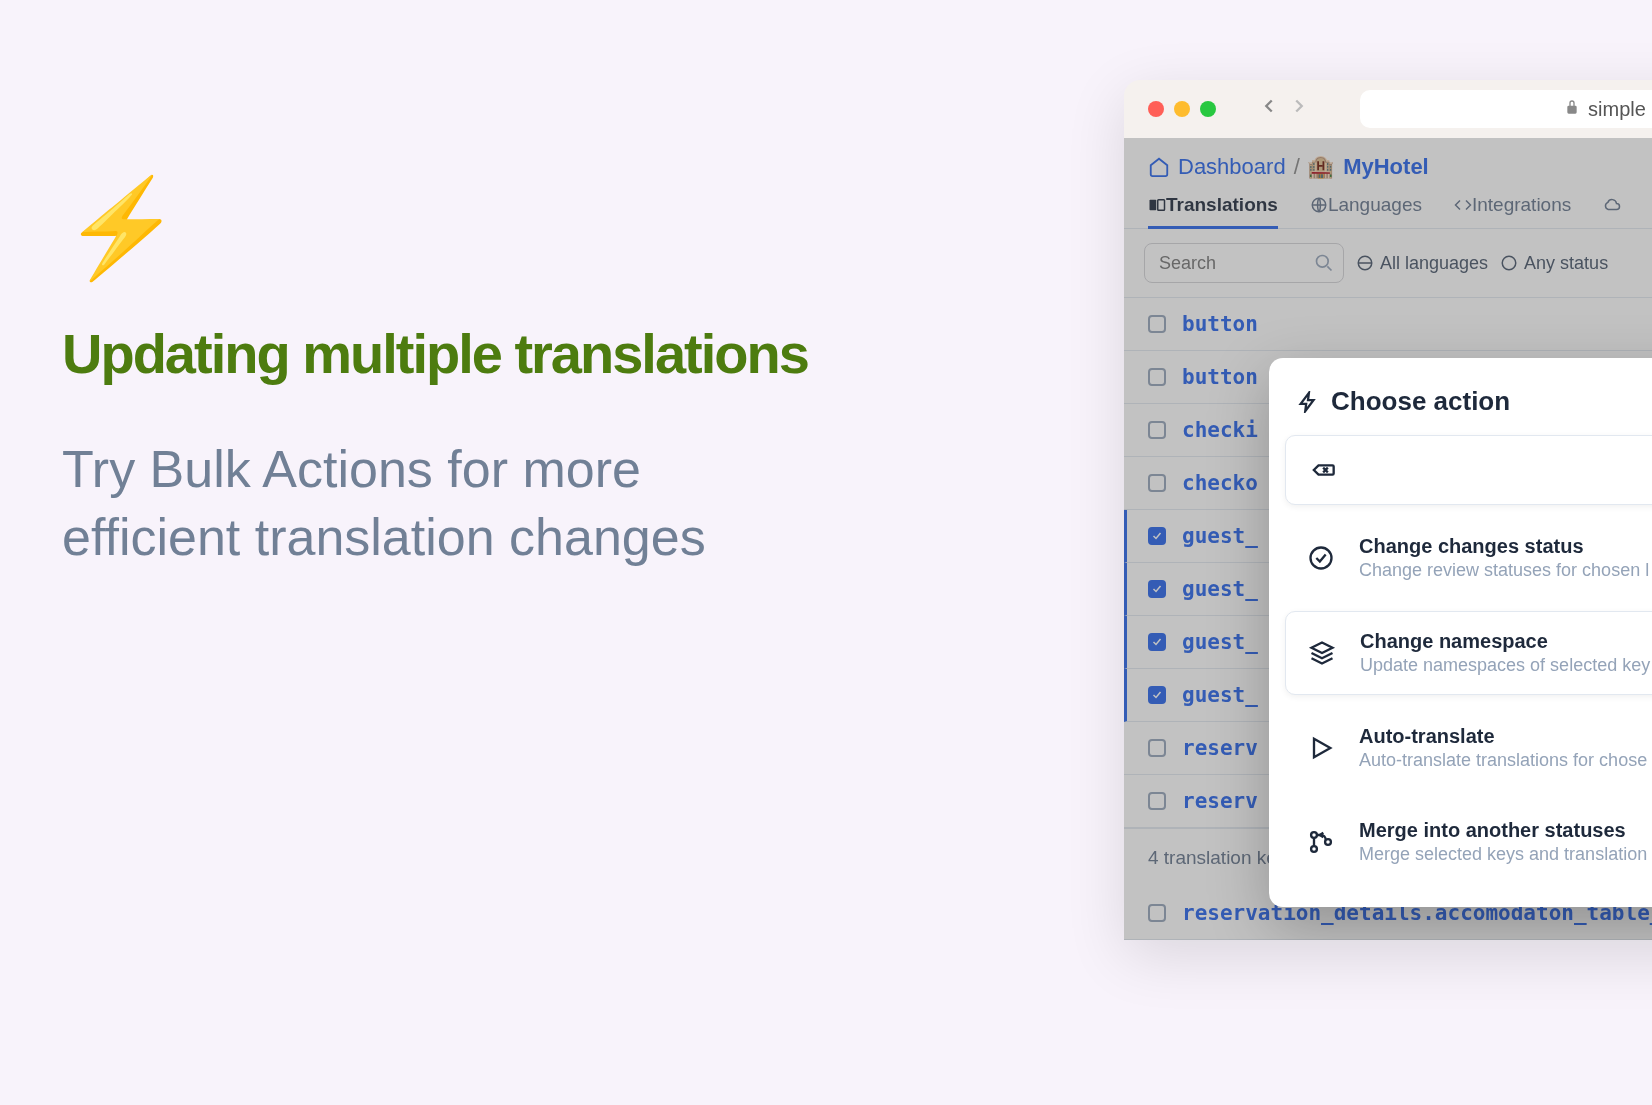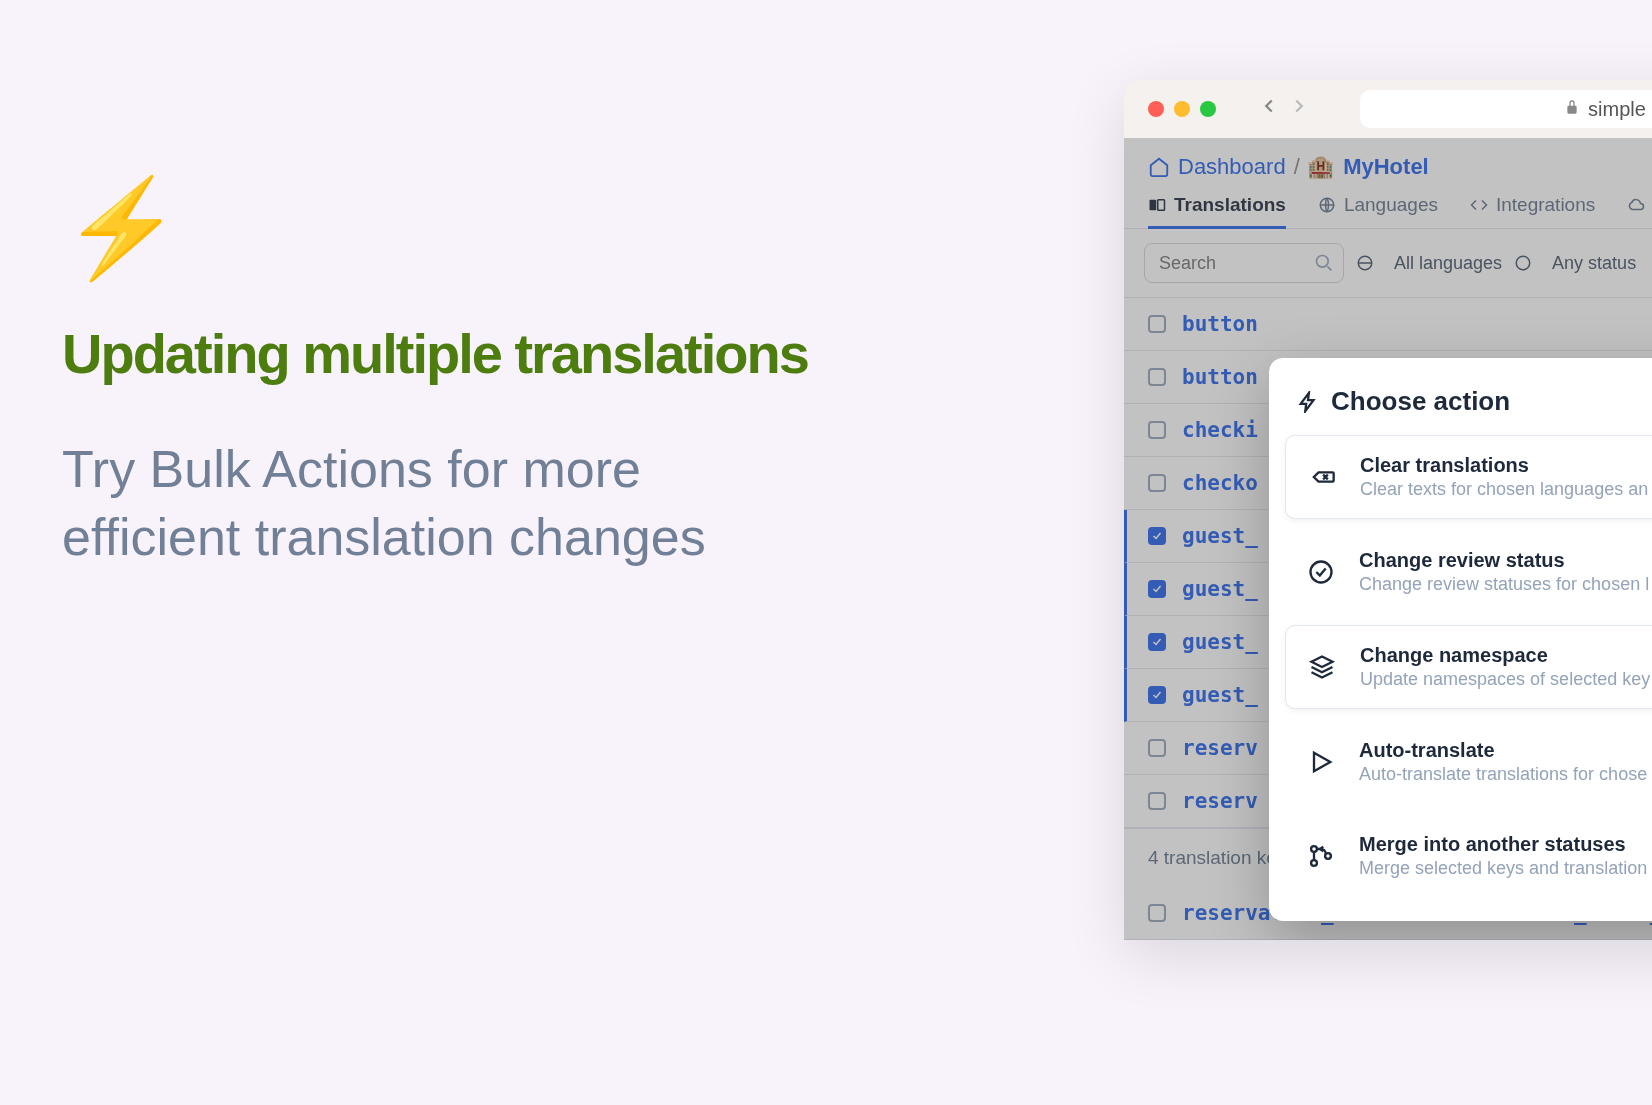--- a/index.html
+++ b/index.html
@@ -100,21 +100,21 @@
 .breadcrumb .emoji { font-size: 22px; }
 .home-icon { width: 22px; height: 22px; }
 
 .tabs {
   display: flex;
   gap: 32px;
   padding: 10px 24px 0;
   border-bottom: 1px solid #e2e8f0;
 }
 .tab {
-  display: flex; align-items: center; gap: 8px;
+  display: flex; align-items: center; gap: 0;
   padding-bottom: 12px;
   font-size: 19px;
   color: #64748b;
   position: relative;
 }
 .tab.active { color: #1e293b; font-weight: 600; }
 .tab.active::after {
   content: ''; position: absolute; bottom: -1px; left: 0; right: 0;
   height: 3px; background: #2563eb;
 }
@@ -135,21 +135,21 @@
   padding: 12px 14px;
   font-size: 18px;
   color: #94a3b8;
   background: #fff;
 }
 .search-box .sicon {
   position: absolute; right: 10px; top: 10px;
   width: 20px; height: 20px; color: #94a3b8;
 }
 .filter-pill {
-  display: flex; align-items: center; gap: 20px;
+  display: flex; align-items: center; gap: 6px;
   font-size: 18px; color: #475569;
 }
 .filter-pill svg { width: 18px; height: 18px; }
 
 .key-table {
   border-top: 1px solid #e2e8f0;
 }
 .krow {
   display: flex; align-items: center; gap: 16px;
   padding: 14px 24px;
@@ -400,34 +400,30 @@
         <span>Choose action</span>
       </div>
       <div class="action-list" id="action-list">
           <div class="action-item hl">
             <div class="action-icon">
               <svg viewBox="0 0 24 24" fill="none" stroke="currentColor" stroke-width="2">
                 <path d="M21 8H9l-4 4 4 4h12a1 1 0 001-1V9a1 1 0 00-1-1z"></path>
                 <path d="M13 10l4 4M17 10l-4 4"></path>
               </svg>
             </div>
-            <div class="action-text">
-              <div class="atitle">Clear translations</div>
-              <div class="adesc">Clear texts for chosen languages an</div>
-            </div>
           </div>
           <div class="action-item">
             <div class="action-icon">
               <svg viewBox="0 0 24 24" fill="none" stroke="currentColor" stroke-width="2">
                 <circle cx="12" cy="12" r="9"></circle>
                 <path d="M8 12l3 3 5-6"></path>
               </svg>
             </div>
             <div class="action-text">
-              <div class="atitle">Change review status</div>
+              <div class="atitle">Change changes status</div>
               <div class="adesc">Change review statuses for chosen l</div>
             </div>
           </div>
           <div class="action-item hl">
             <div class="action-icon">
               <svg viewBox="0 0 24 24" fill="none" stroke="currentColor" stroke-width="2">
                 <path d="M12 3l9 4.5-9 4.5-9-4.5L12 3z"></path>
                 <path d="M3 12l9 4.5 9-4.5"></path>
                 <path d="M3 16.5l9 4.5 9-4.5"></path>
               </svg>

